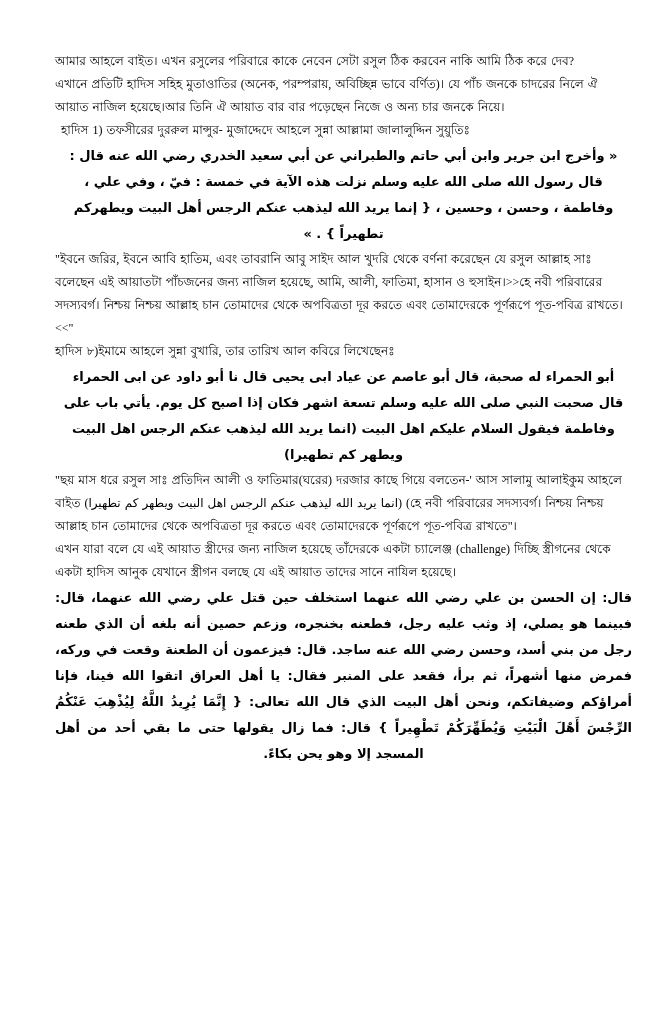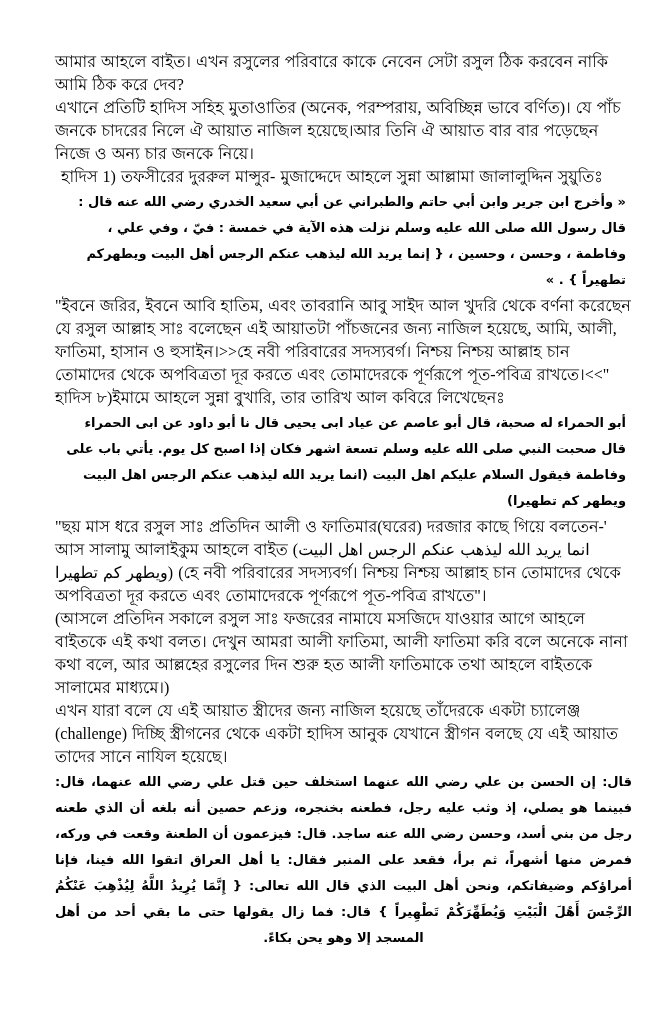--- a/index.html
+++ b/index.html
@@ -13,34 +13,34 @@
     height: 1024px;
     background: #ffffff;
     box-sizing: border-box;
     padding: 50px 25px 0 55px;
     overflow: hidden;
     color: #000000;
   }
   p { margin: 0; }
   .bn {
     font-family: "Liberation Serif", "DejaVu Serif", serif;
-    font-size: 16px;
+    font-size: 12px;
     line-height: 23px;
     color: #000;
     text-align: left;
     word-spacing: 1px;
   }
   .ar {
     direction: rtl;
     font-family: "DejaVu Sans", sans-serif;
     font-weight: bold;
     font-size: 13px;
     line-height: 26px;
     color: #000;
-    text-align: right;
+    text-align: center;
     padding: 1px 6px;
   }
   .ar-justify {
     text-align: justify;
     text-align-last: center;
     padding: 1px 0;
   }
   .indent-sm { text-indent: 6px; }
 </style>
 </head>
@@ -48,17 +48,16 @@
 
 <div class="page">
   <p class="bn">আমার আহলে বাইত। এখন রসুলের পরিবারে কাকে নেবেন সেটা রসুল ঠিক করবেন নাকি আমি ঠিক করে দেব?</p>
   <p class="bn">এখানে প্রতিটি হাদিস সহিহ মুতাওাতির (অনেক, পরম্পরায়, অবিচ্ছিন্ন ভাবে বর্ণিত)। যে পাঁচ জনকে চাদরের নিলে ঐ আয়াত নাজিল হয়েছে।আর তিনি ঐ আয়াত বার বার পড়েছেন নিজে ও অন্য চার জনকে নিয়ে।</p>
   <p class="bn indent-sm">হাদিস 1) তফসীরের দুররুল মান্সুর- মুজাদ্দেদে আহলে সুন্না আল্লামা জালালুদ্দিন সুয়ুতিঃ</p>
   <p class="ar" dir="rtl">« وأخرج ابن جرير وابن أبي حاتم والطبراني عن أبي سعيد الخدري رضي الله عنه قال : قال رسول الله صلى الله عليه وسلم نزلت هذه الآية في خمسة : فيّ ، وفي علي ، وفاطمة ، وحسن ، وحسين ، { إنما يريد الله ليذهب عنكم الرجس أهل البيت ويطهركم تطهيراً } . »</p>
   <p class="bn">"ইবনে জরির, ইবনে আবি হাতিম, এবং তাবরানি আবু সাইদ আল খুদরি থেকে বর্ণনা করেছেন যে রসুল আল্লাহ সাঃ বলেছেন এই আয়াতটা পাঁচজনের জন্য নাজিল হয়েছে, আমি, আলী, ফাতিমা, হাসান ও হুসাইন।&gt;&gt;হে নবী পরিবারের সদস্যবর্গ। নিশ্চয় নিশ্চয় আল্লাহ চান তোমাদের থেকে অপবিত্রতা দূর করতে এবং তোমাদেরকে পূর্ণরূপে পূত-পবিত্র রাখতে।&lt;&lt;"</p>
   <p class="bn">হাদিস ৮)ইমামে আহলে সুন্না বুখারি, তার তারিখ আল কবিরে লিখেছেনঃ</p>
   <p class="ar" dir="rtl">أبو الحمراء له صحبة، قال أبو عاصم عن عياد ابى يحيى قال نا أبو داود عن ابى الحمراء قال صحبت النبي صلى الله عليه وسلم تسعة اشهر فكان إذا اصبح كل يوم. يأتي باب على وفاطمة فيقول السلام عليكم اهل البيت (انما يريد الله ليذهب عنكم الرجس اهل البيت ويطهر كم تطهيرا)</p>
   <p class="bn">"ছয় মাস ধরে রসুল সাঃ প্রতিদিন আলী ও ফাতিমার(ঘরের) দরজার কাছে গিয়ে বলতেন-' আস সালামু আলাইকুম আহলে বাইত (انما يريد الله ليذهب عنكم الرجس اهل البيت ويطهر كم تطهيرا) (হে নবী পরিবারের সদস্যবর্গ। নিশ্চয় নিশ্চয় আল্লাহ চান তোমাদের থেকে অপবিত্রতা দূর করতে এবং তোমাদেরকে পূর্ণরূপে পূত-পবিত্র রাখতে"।</p>
-  <p class="bn">(আসলে প্রতিদিন সকালে রসুল সাঃ ফজরের নামাযে মসজিদে যাওয়ার আগে আহলে বাইতকে এই কথা বলত। দেখুন আমরা আলী ফাতিমা, আলী ফাতিমা করি বলে অনেকে নানা কথা বলে, আর আল্লহের রসুলের দিন শুরু হত আলী ফাতিমাকে তথা আহলে বাইতকে সালামের মাধ্যমে।)</p>
   <p class="bn">এখন যারা বলে যে এই আয়াত স্ত্রীদের জন্য নাজিল হয়েছে তাঁদেরকে একটা চ্যালেঞ্জ (challenge) দিচ্ছি স্ত্রীগনের থেকে একটা হাদিস আনুক যেখানে স্ত্রীগন বলছে যে এই আয়াত তাদের সানে নাযিল হয়েছে।</p>
   <p class="ar ar-justify" dir="rtl">قال: إن الحسن بن علي رضي الله عنهما استخلف حين قتل علي رضي الله عنهما، قال: فبينما هو يصلي، إذ وثب عليه رجل، فطعنه بخنجره، وزعم حصين أنه بلغه أن الذي طعنه رجل من بني أسد، وحسن رضي الله عنه ساجد. قال: فيزعمون أن الطعنة وقعت في وركه، فمرض منها أشهراً، ثم برأ، فقعد على المنبر فقال: يا أهل العراق اتقوا الله فينا، فإنا أمراؤكم وضيفاتكم، ونحن أهل البيت الذي قال الله تعالى: { إِنَّمَا يُرِيدُ اللَّهُ لِيُذْهِبَ عَنْكُمُ الرِّجْسَ أَهْلَ الْبَيْتِ وَيُطَهِّرَكُمْ تَطْهِيراً } قال: فما زال يقولها حتى ما بقي أحد من أهل المسجد إلا وهو يحن بكاءً.</p>
 
 </div>
 
 </body></html>

